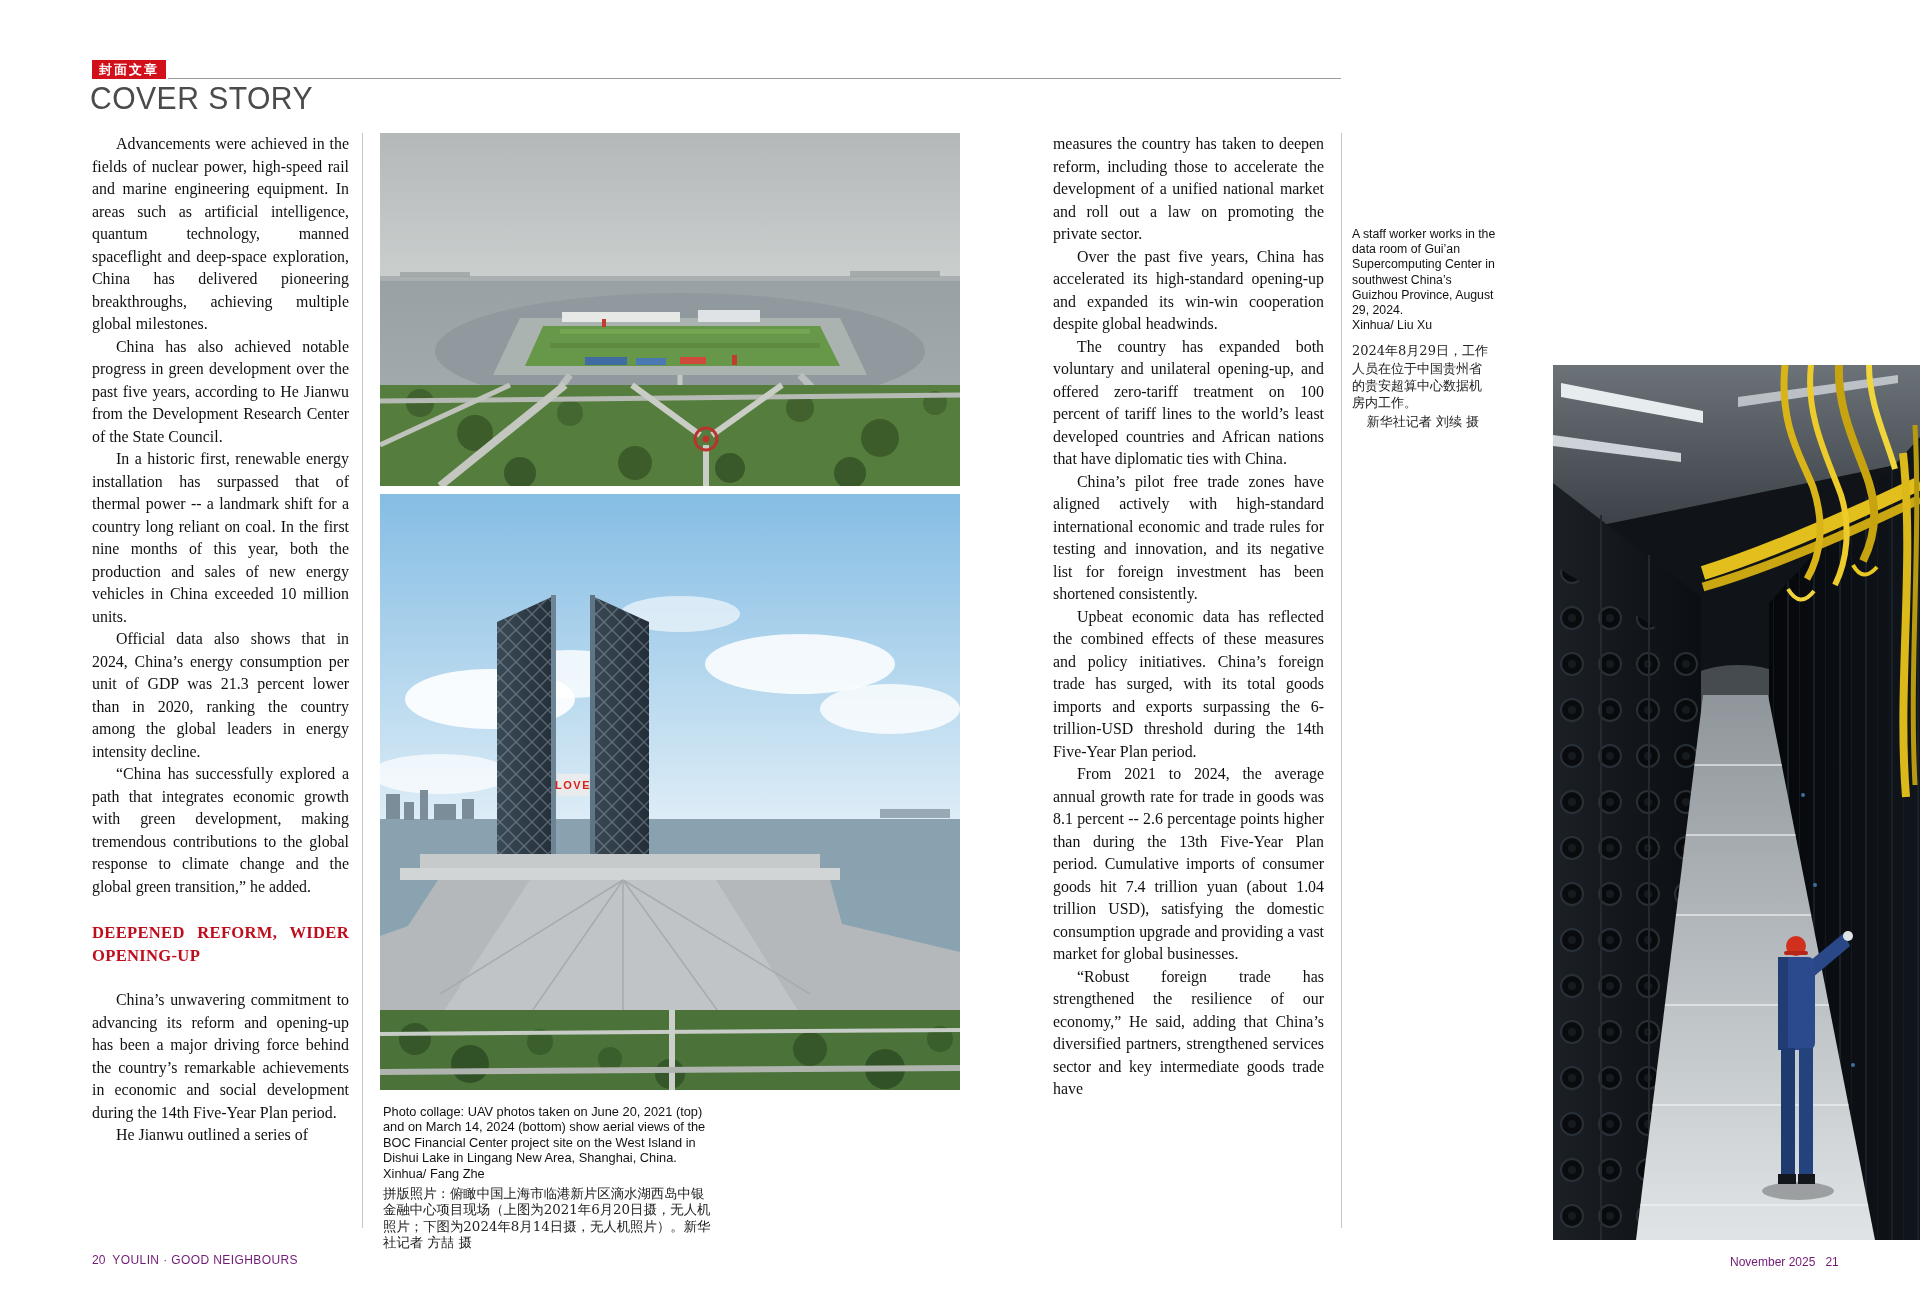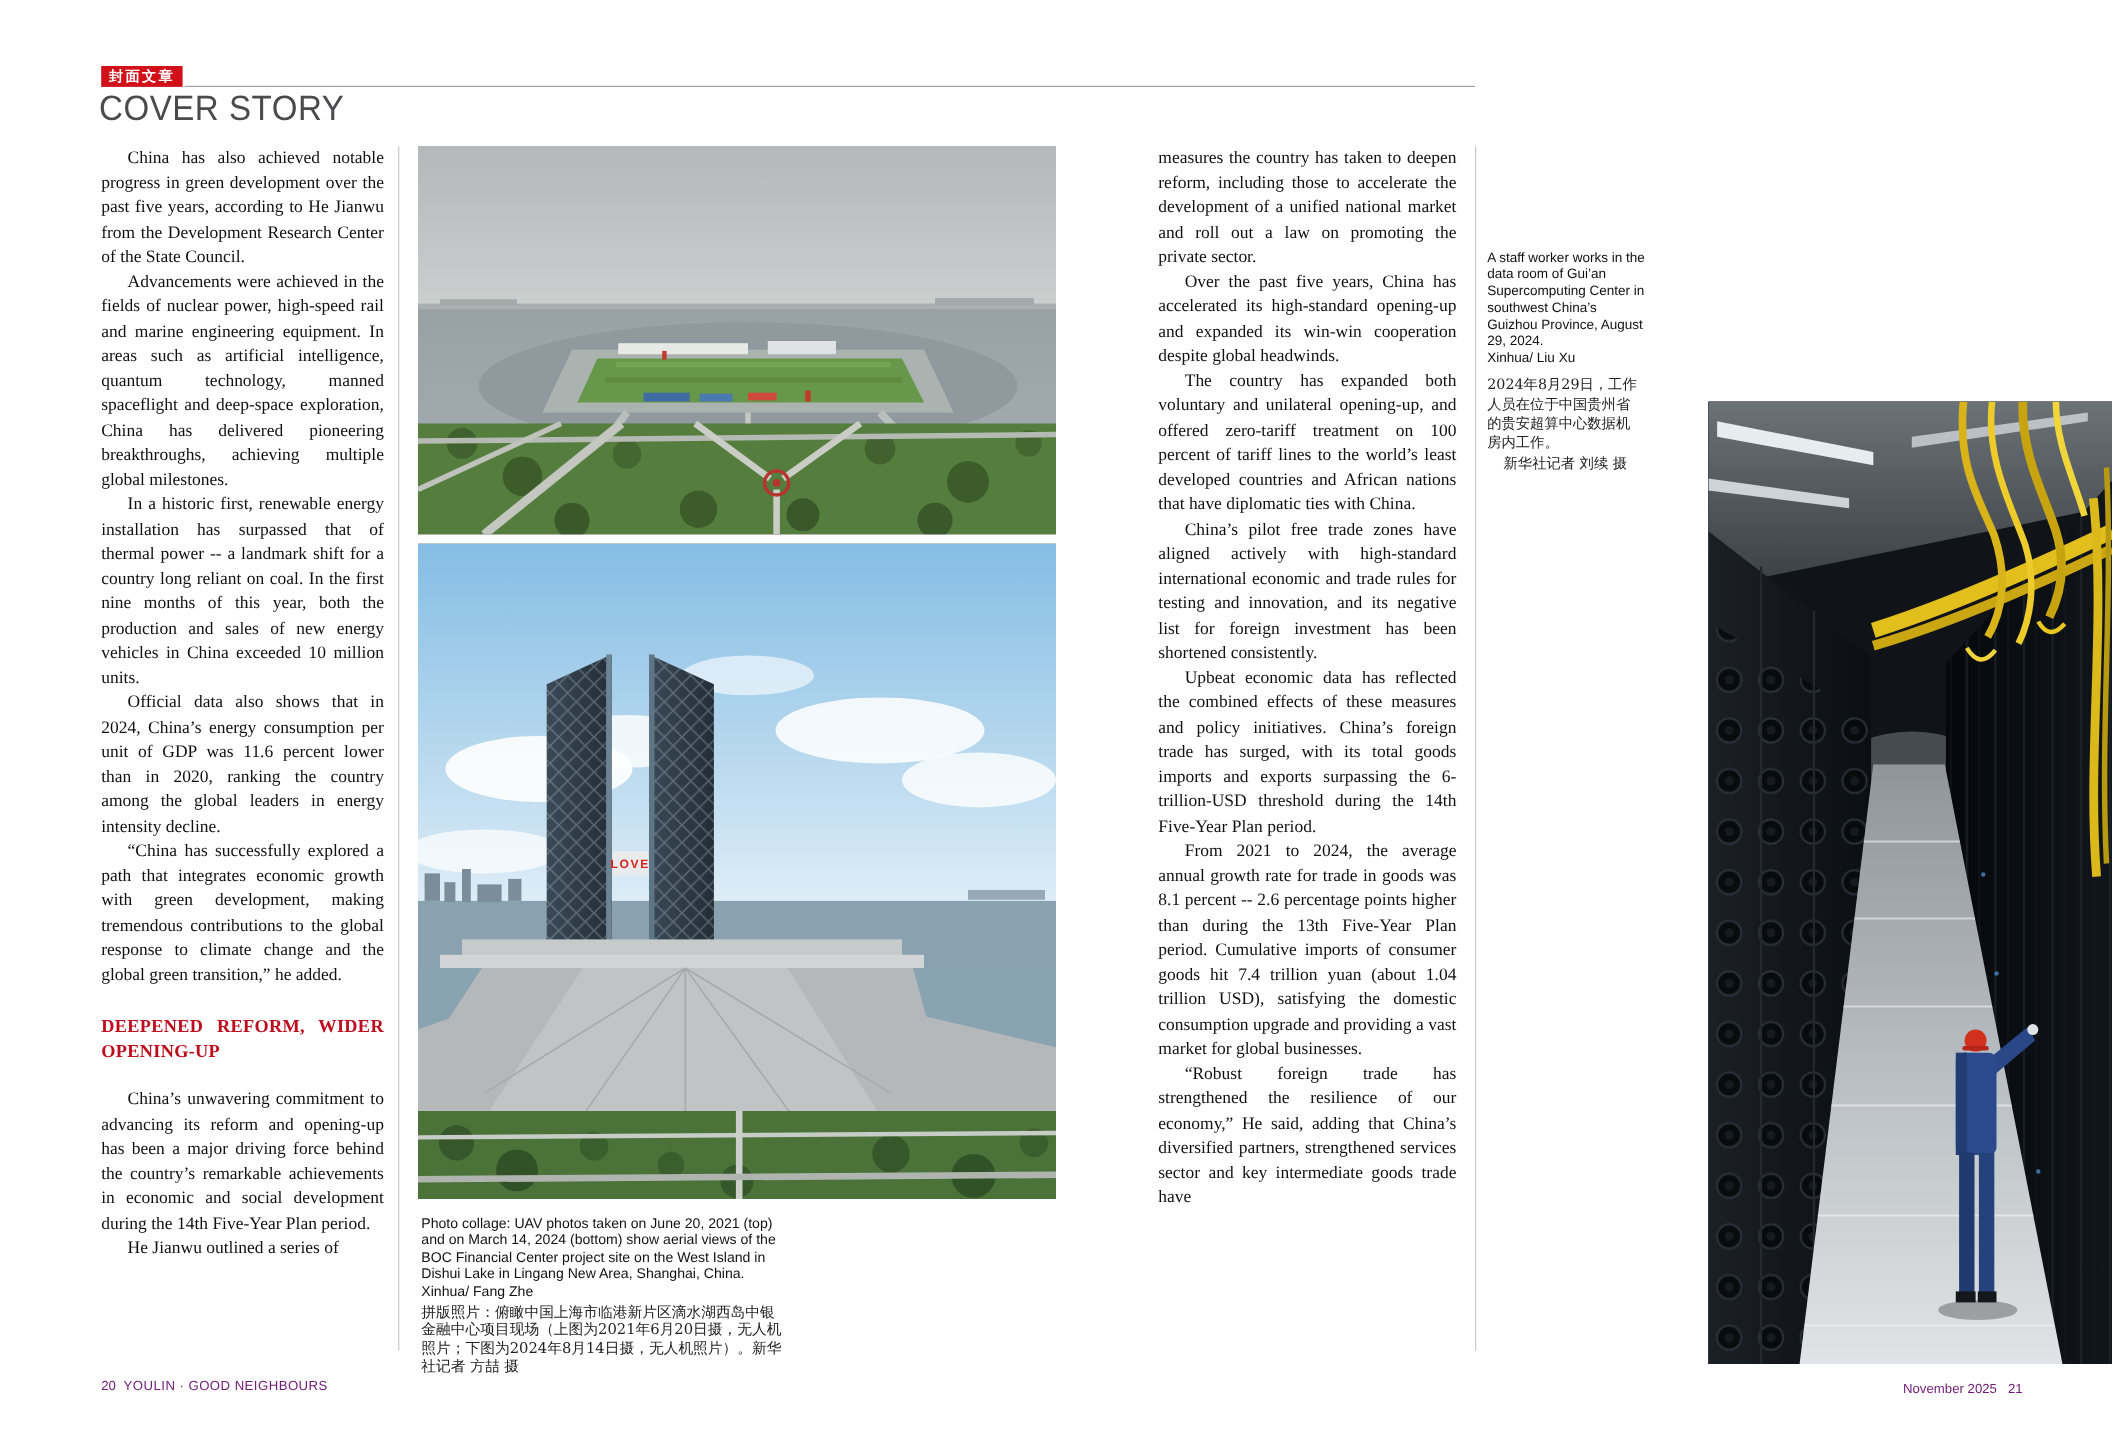--- a/index.html
+++ b/index.html
@@ -48,24 +48,24 @@
 </head>
 <body>
 
 <div class="spread">
 
   <div class="badge">封面文章</div>
   <div class="header-rule"></div>
   <div class="cover-title">COVER STORY</div>
 
   <section class="col" id="col1">
+    <p>Advancements were achieved in the fields of nuclear power, high-speed rail and marine engineering equipment. In areas such as artificial intelligence, quantum technology, manned spaceflight and deep-space exploration, China has delivered pioneering breakthroughs, achieving multiple global milestones.</p>
     <p>China has also achieved notable progress in green development over the past five years, according to He Jianwu from the Development Research Center of the State Council.</p>
-    <p>Advancements were achieved in the fields of nuclear power, high-speed rail and marine engineering equipment. In areas such as artificial intelligence, quantum technology, manned spaceflight and deep-space exploration, China has delivered pioneering breakthroughs, achieving multiple global milestones.</p>
     <p>In a historic first, renewable energy installation has surpassed that of thermal power -- a landmark shift for a country long reliant on coal. In the first nine months of this year, both the production and sales of new energy vehicles in China exceeded 10 million units.</p>
-    <p>Official data also shows that in 2024, China’s energy consumption per unit of GDP was 11.6 percent lower than in 2020, ranking the country among the global leaders in energy intensity decline.</p>
+    <p>Official data also shows that in 2024, China’s energy consumption per unit of GDP was 21.3 percent lower than in 2020, ranking the country among the global leaders in energy intensity decline.</p>
     <p>“China has successfully explored a path that integrates economic growth with green development, making tremendous contributions to the global response to climate change and the global green transition,” he added.</p>
     <h3>DEEPENED REFORM, WIDER OPENING-UP</h3>
     <p>China’s unwavering commitment to advancing its reform and opening-up has been a major driving force behind the country’s remarkable achievements in economic and social development during the 14th Five-Year Plan period.</p>
     <p>He Jianwu outlined a series of</p>
   </section>
 
   <div class="vrule" id="vrule1"></div>
 
   <figure class="photo" id="photo1" style="margin:0;">
     <svg width="580" height="353" viewBox="0 0 580 353">

